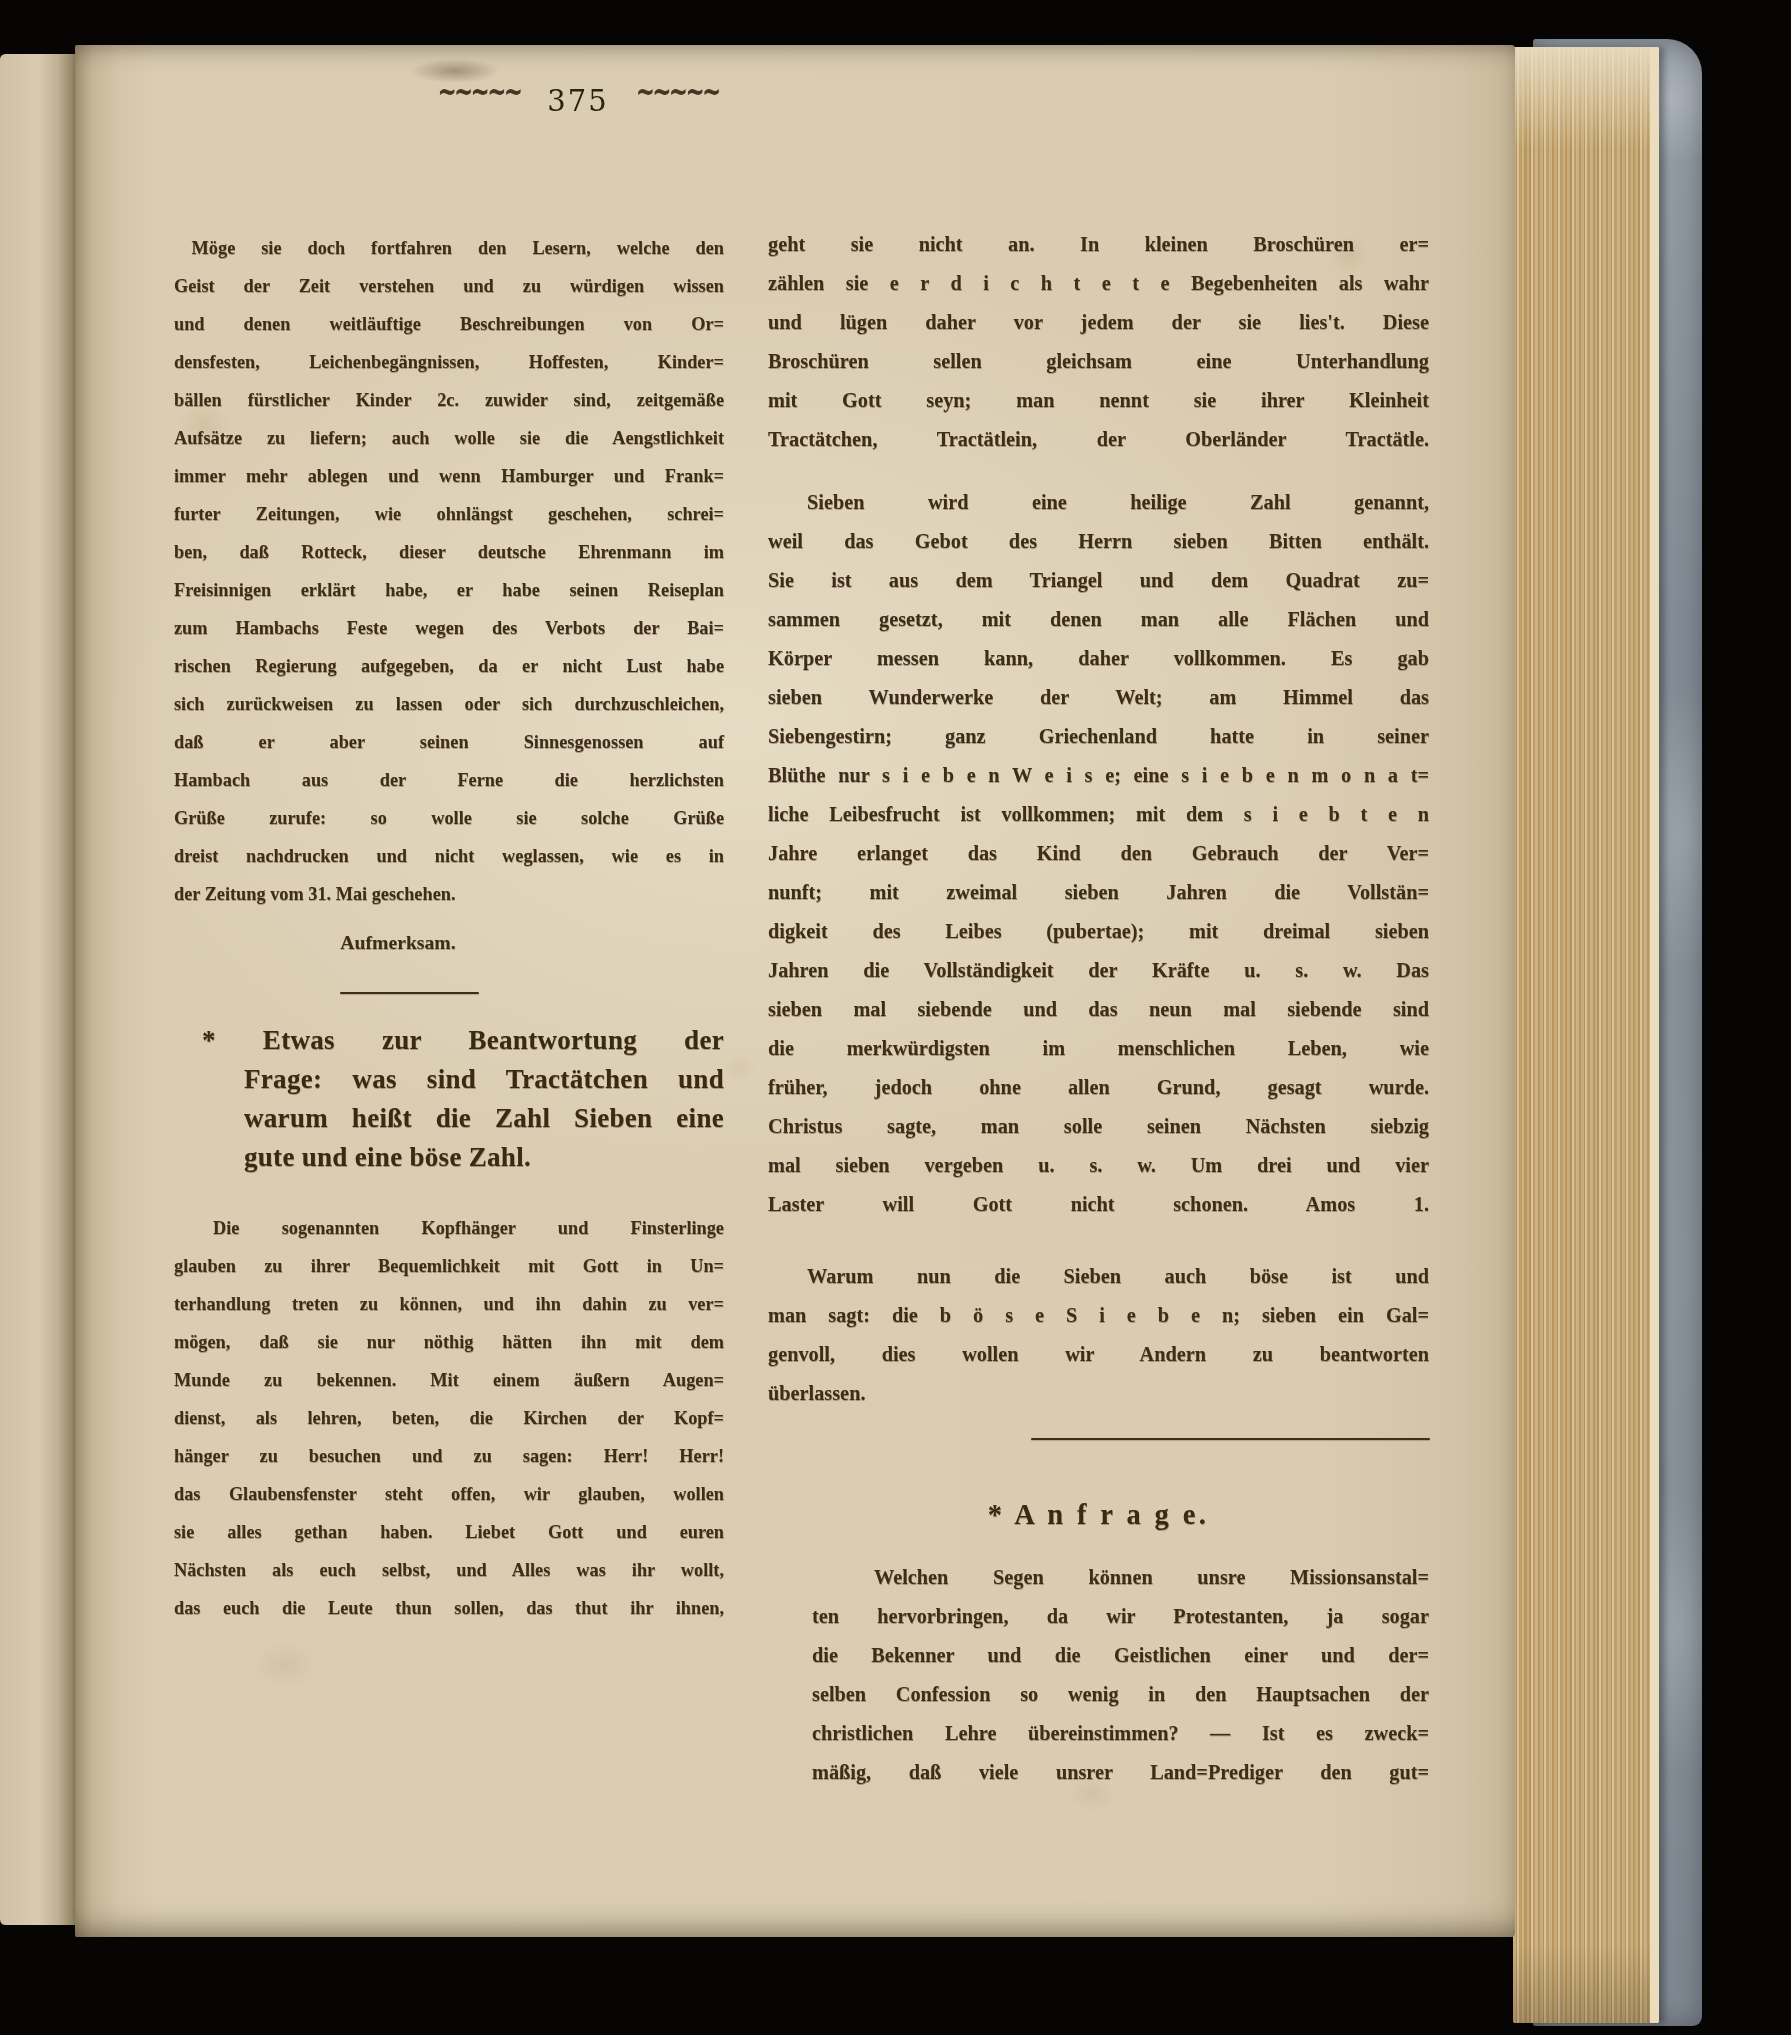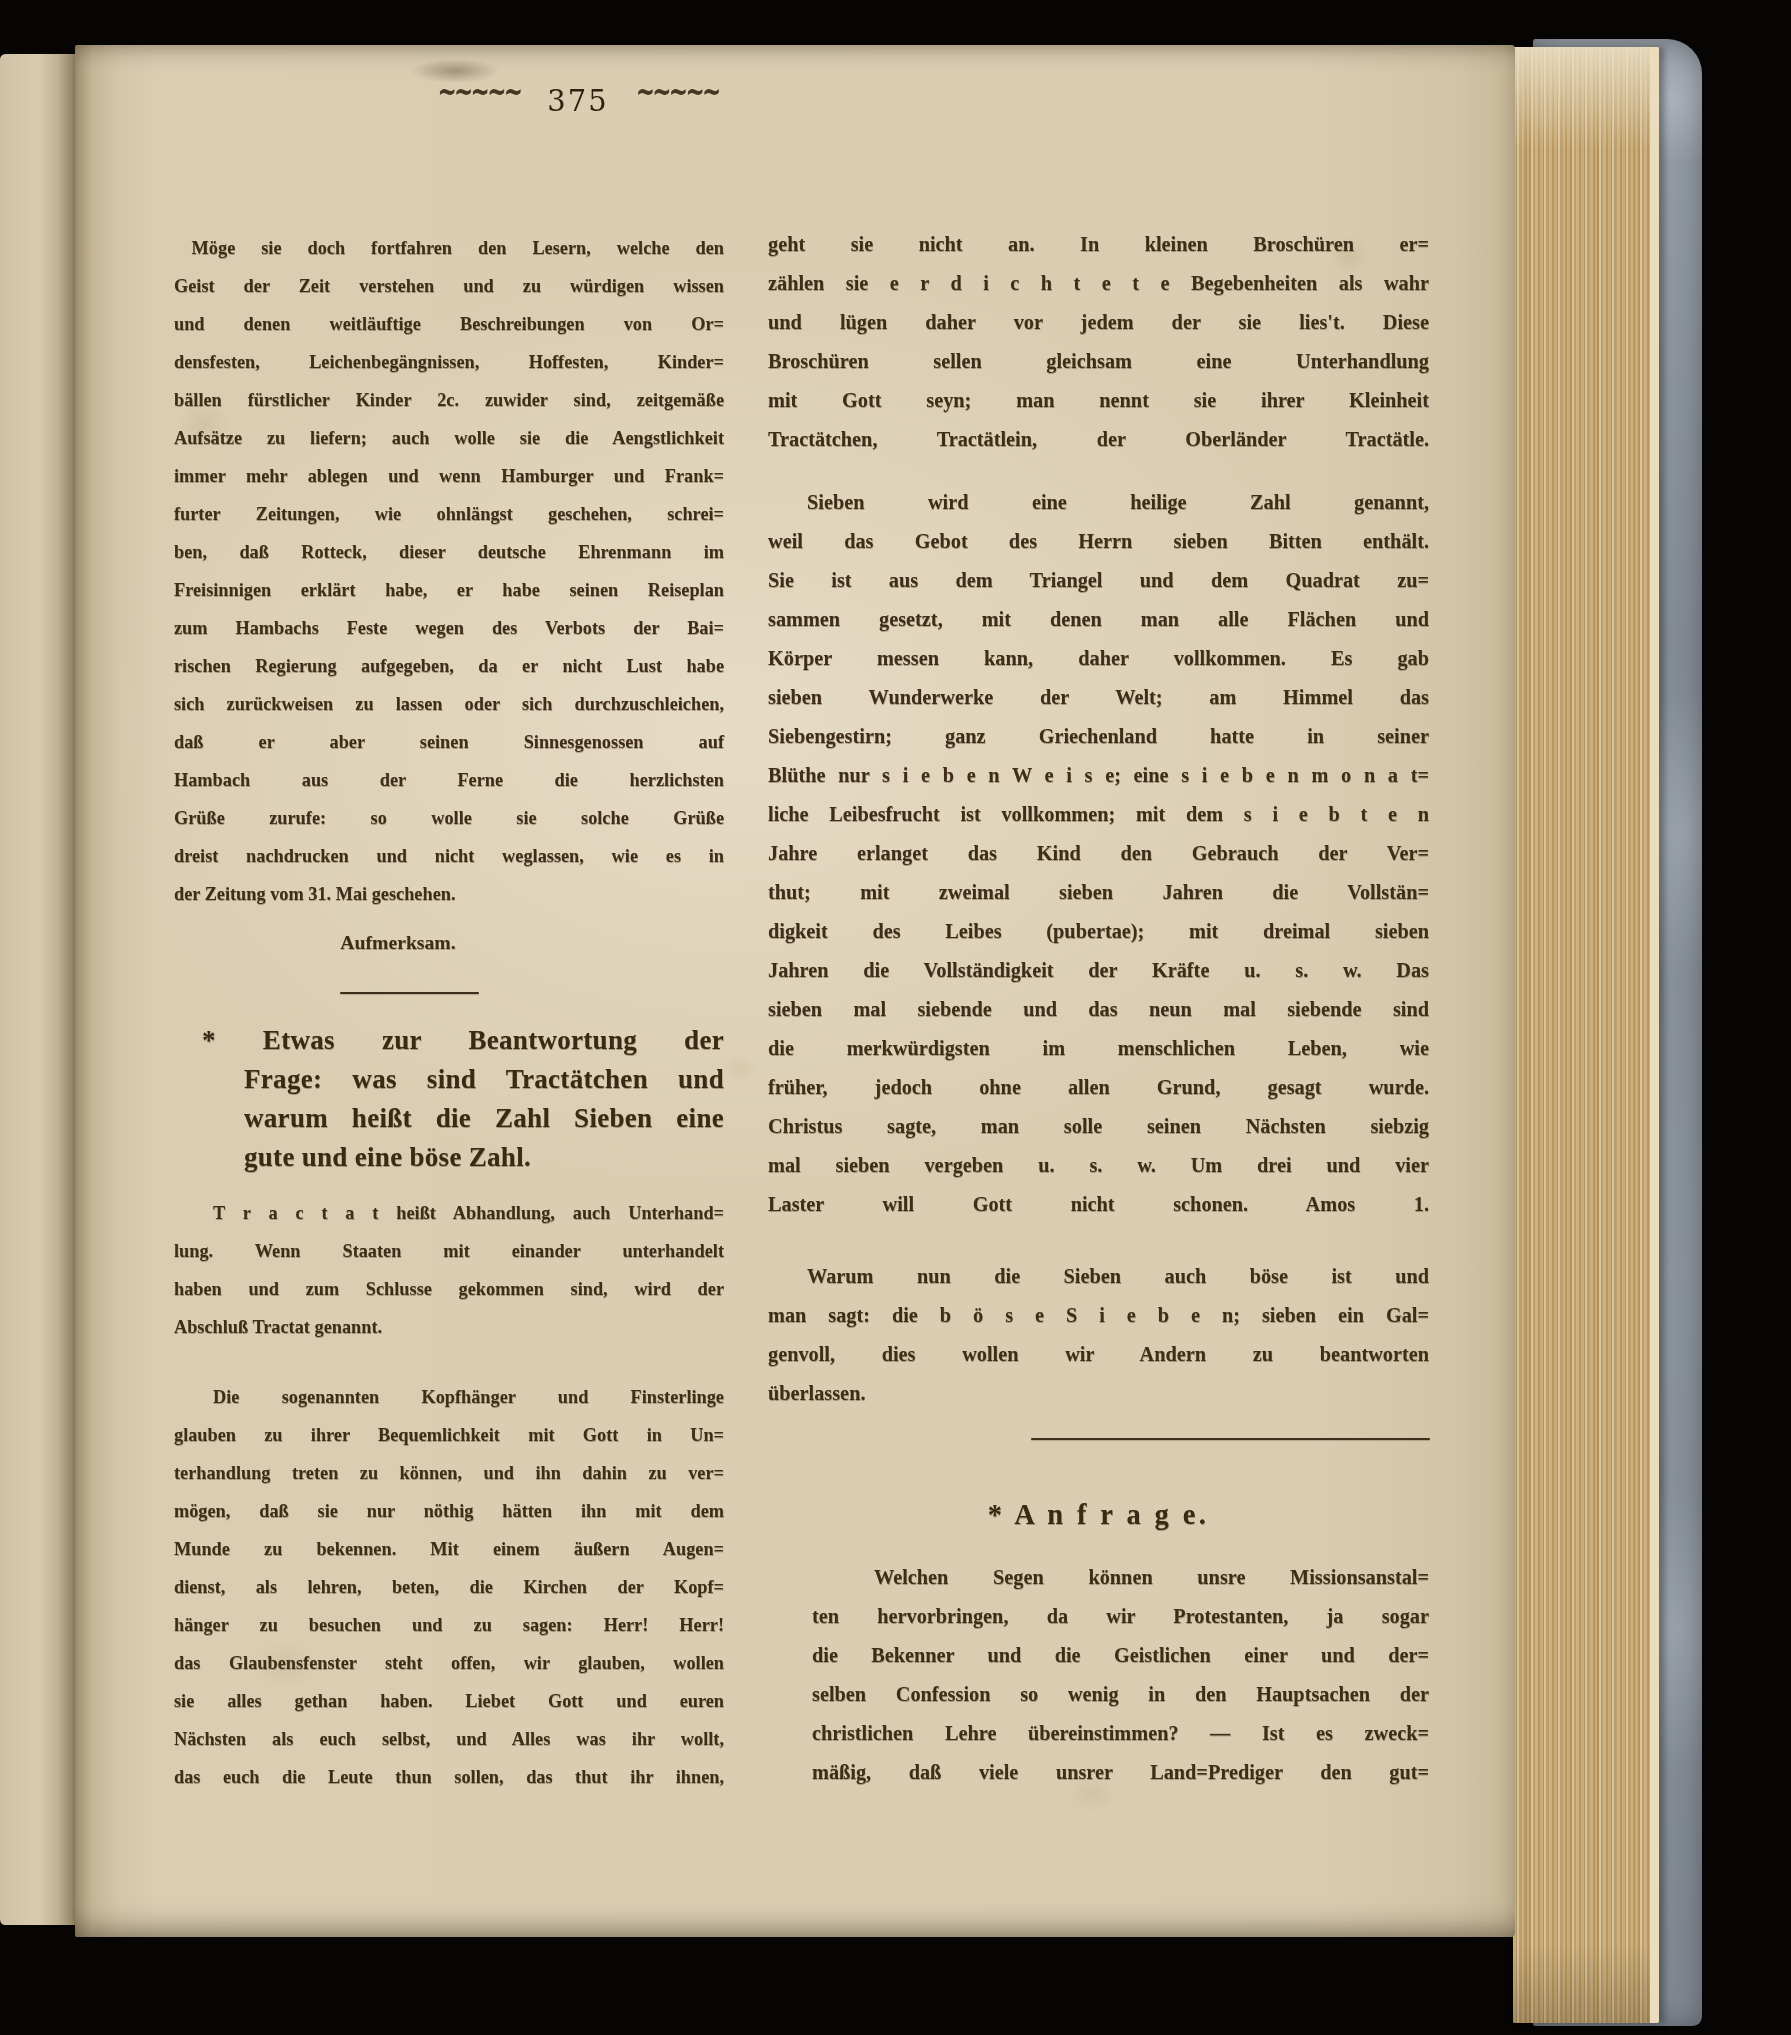--- a/index.html
+++ b/index.html
@@ -112,26 +112,20 @@
           <div class="ln">der Zeitung vom 31. Mai geschehen.</div>
         </div>
       <div class="signature">Aufmerksam.</div>
       <div id="rule-left" class="rule"></div>
       <div class="article-heading last-left">
           <div class="ln">* Etwas zur Beantwortung der</div>
           <div class="ln">Frage: was sind Tractätchen und</div>
           <div class="ln">warum heißt die Zahl Sieben eine</div>
           <div class="ln">gute und eine böse Zahl.</div>
         </div>
-      <div class="para last-left ind2 p2">
-          <div class="ln">T r a c t a t heißt Abhandlung, auch Unterhand=</div>
-          <div class="ln">lung. Wenn Staaten mit einander unterhandelt</div>
-          <div class="ln">haben und zum Schlusse gekommen sind, wird der</div>
-          <div class="ln">Abschluß Tractat genannt.</div>
-        </div>
       <div class="para ind2 p3">
           <div class="ln">Die sogenannten Kopfhänger und Finsterlinge</div>
           <div class="ln">glauben zu ihrer Bequemlichkeit mit Gott in Un=</div>
           <div class="ln">terhandlung treten zu können, und ihn dahin zu ver=</div>
           <div class="ln">mögen, daß sie nur nöthig hätten ihn mit dem</div>
           <div class="ln">Munde zu bekennen. Mit einem äußern Augen=</div>
           <div class="ln">dienst, als lehren, beten, die Kirchen der Kopf=</div>
           <div class="ln">hänger zu besuchen und zu sagen: Herr! Herr!</div>
           <div class="ln">das Glaubensfenster steht offen, wir glauben, wollen</div>
           <div class="ln">sie alles gethan haben. Liebet Gott und euren</div>
@@ -153,21 +147,21 @@
           <div class="ln">Sieben wird eine heilige Zahl genannt,</div>
           <div class="ln">weil das Gebot des Herrn sieben Bitten enthält.</div>
           <div class="ln">Sie ist aus dem Triangel und dem Quadrat zu=</div>
           <div class="ln">sammen gesetzt, mit denen man alle Flächen und</div>
           <div class="ln">Körper messen kann, daher vollkommen. Es gab</div>
           <div class="ln">sieben Wunderwerke der Welt; am Himmel das</div>
           <div class="ln">Siebengestirn; ganz Griechenland hatte in seiner</div>
           <div class="ln">Blüthe nur s i e b e n  W e i s e; eine s i e b e n m o n a t=</div>
           <div class="ln">liche Leibesfrucht ist vollkommen; mit dem s i e b t e n</div>
           <div class="ln">Jahre erlanget das Kind den Gebrauch der Ver=</div>
-          <div class="ln">thut; mit zweimal sieben Jahren die Vollstän=</div>
+          <div class="ln">nunft; mit zweimal sieben Jahren die Vollstän=</div>
           <div class="ln">digkeit des Leibes (pubertae); mit dreimal sieben</div>
           <div class="ln">Jahren die Vollständigkeit der Kräfte u. s. w. Das</div>
           <div class="ln">sieben mal siebende und das neun mal siebende sind</div>
           <div class="ln">die merkwürdigsten im menschlichen Leben, wie</div>
           <div class="ln">früher, jedoch ohne allen Grund, gesagt wurde.</div>
           <div class="ln">Christus sagte, man solle seinen Nächsten siebzig</div>
           <div class="ln">mal sieben vergeben u. s. w. Um drei und vier</div>
           <div class="ln">Laster will Gott nicht schonen. Amos 1.</div>
         </div>
       <div class="para last-left ind2 rp3">

